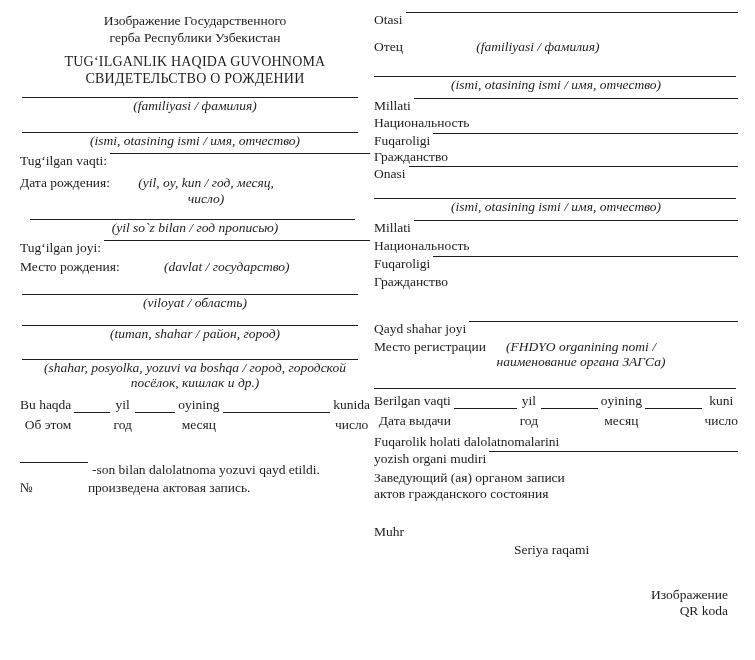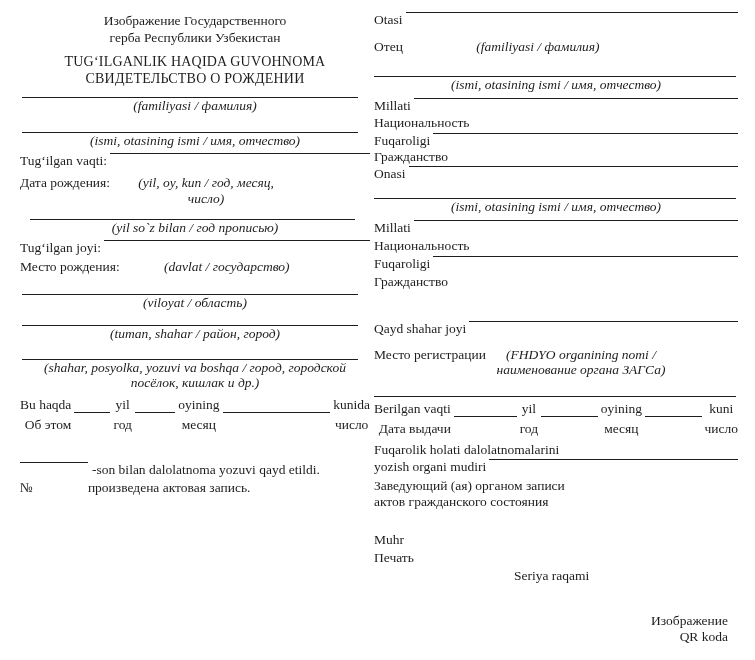--- a/index.html
+++ b/index.html
@@ -157,21 +157,21 @@
     <div class="row" style="margin-top:2px">
       <span class="lbl">Fuqaroligi</span>
       <span class="fill"></span>
     </div>
     <div style="margin-top:2px">Гражданство</div>
 
     <div class="row" style="margin-top:31px">
       <span class="lbl">Qayd shahar joyi</span>
       <span class="fill"></span>
     </div>
-    <div class="row" style="margin-top:10px">
+    <div class="row" style="margin-top:2px">
       <span class="lbl">Место регистрации</span>
       <span class="capbox cap15" style="width:170px;margin-left:10px">
         <span style="display:block">(FHDYO organining nomi /</span>
         <span style="display:block">наименование органа ЗАГСа)</span>
       </span>
     </div>
 
     <div class="rule" style="margin:19px 2px 0 0"></div>
 
     <div class="dgrid dgrid-r" style="margin-top:4px">
@@ -190,21 +190,20 @@
 
     <div style="margin-top:5px">Fuqarolik holati dalolatnomalarini</div>
     <div class="row" style="margin-top:1px">
       <span class="lbl">yozish organi mudiri</span>
       <span class="fill"></span>
     </div>
     <div style="margin-top:3px">Заведующий (ая) органом записи</div>
     <div>актов гражданского состояния</div>
 
     <div style="margin-top:22px">Muhr</div>
-    <div style="margin-top:2px">Печать</div>
 
     <div style="margin-top:2px;margin-left:140px">Seriya raqami</div>
 
     <div class="right" style="margin-top:29px">Изображение</div>
     <div class="right">QR koda</div>
 
   </div>
 </div>
 
 </body></html>

